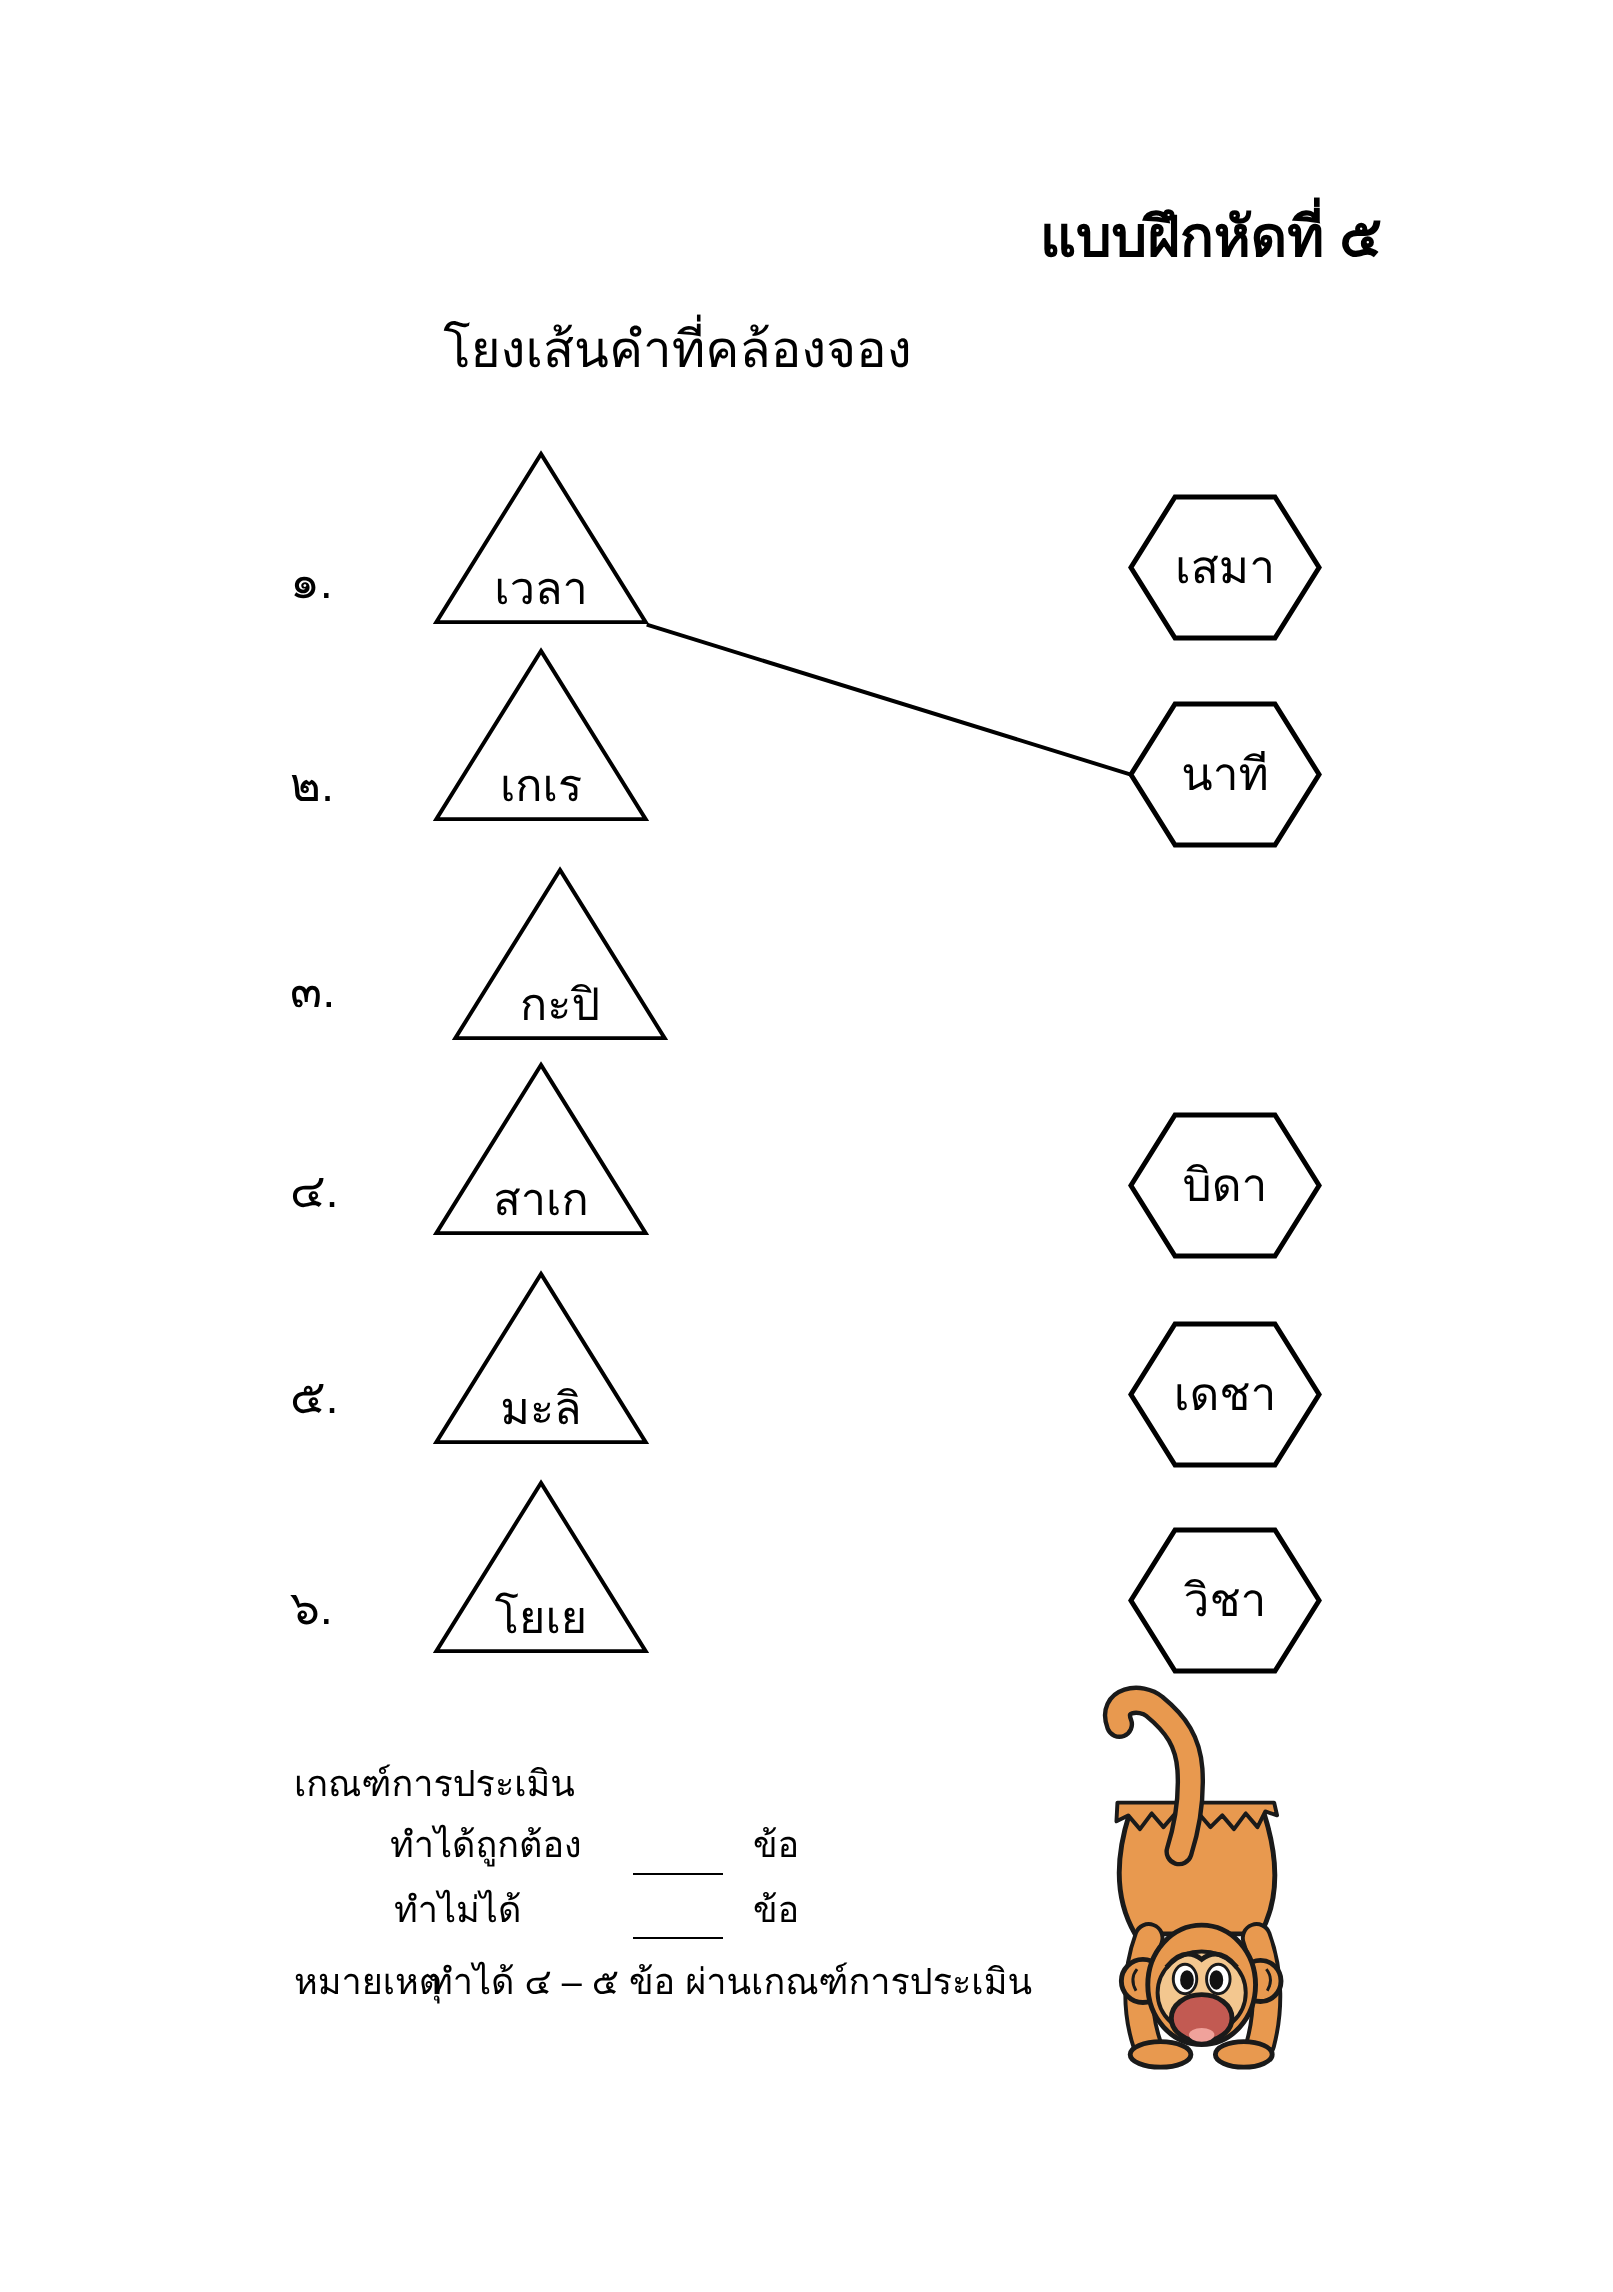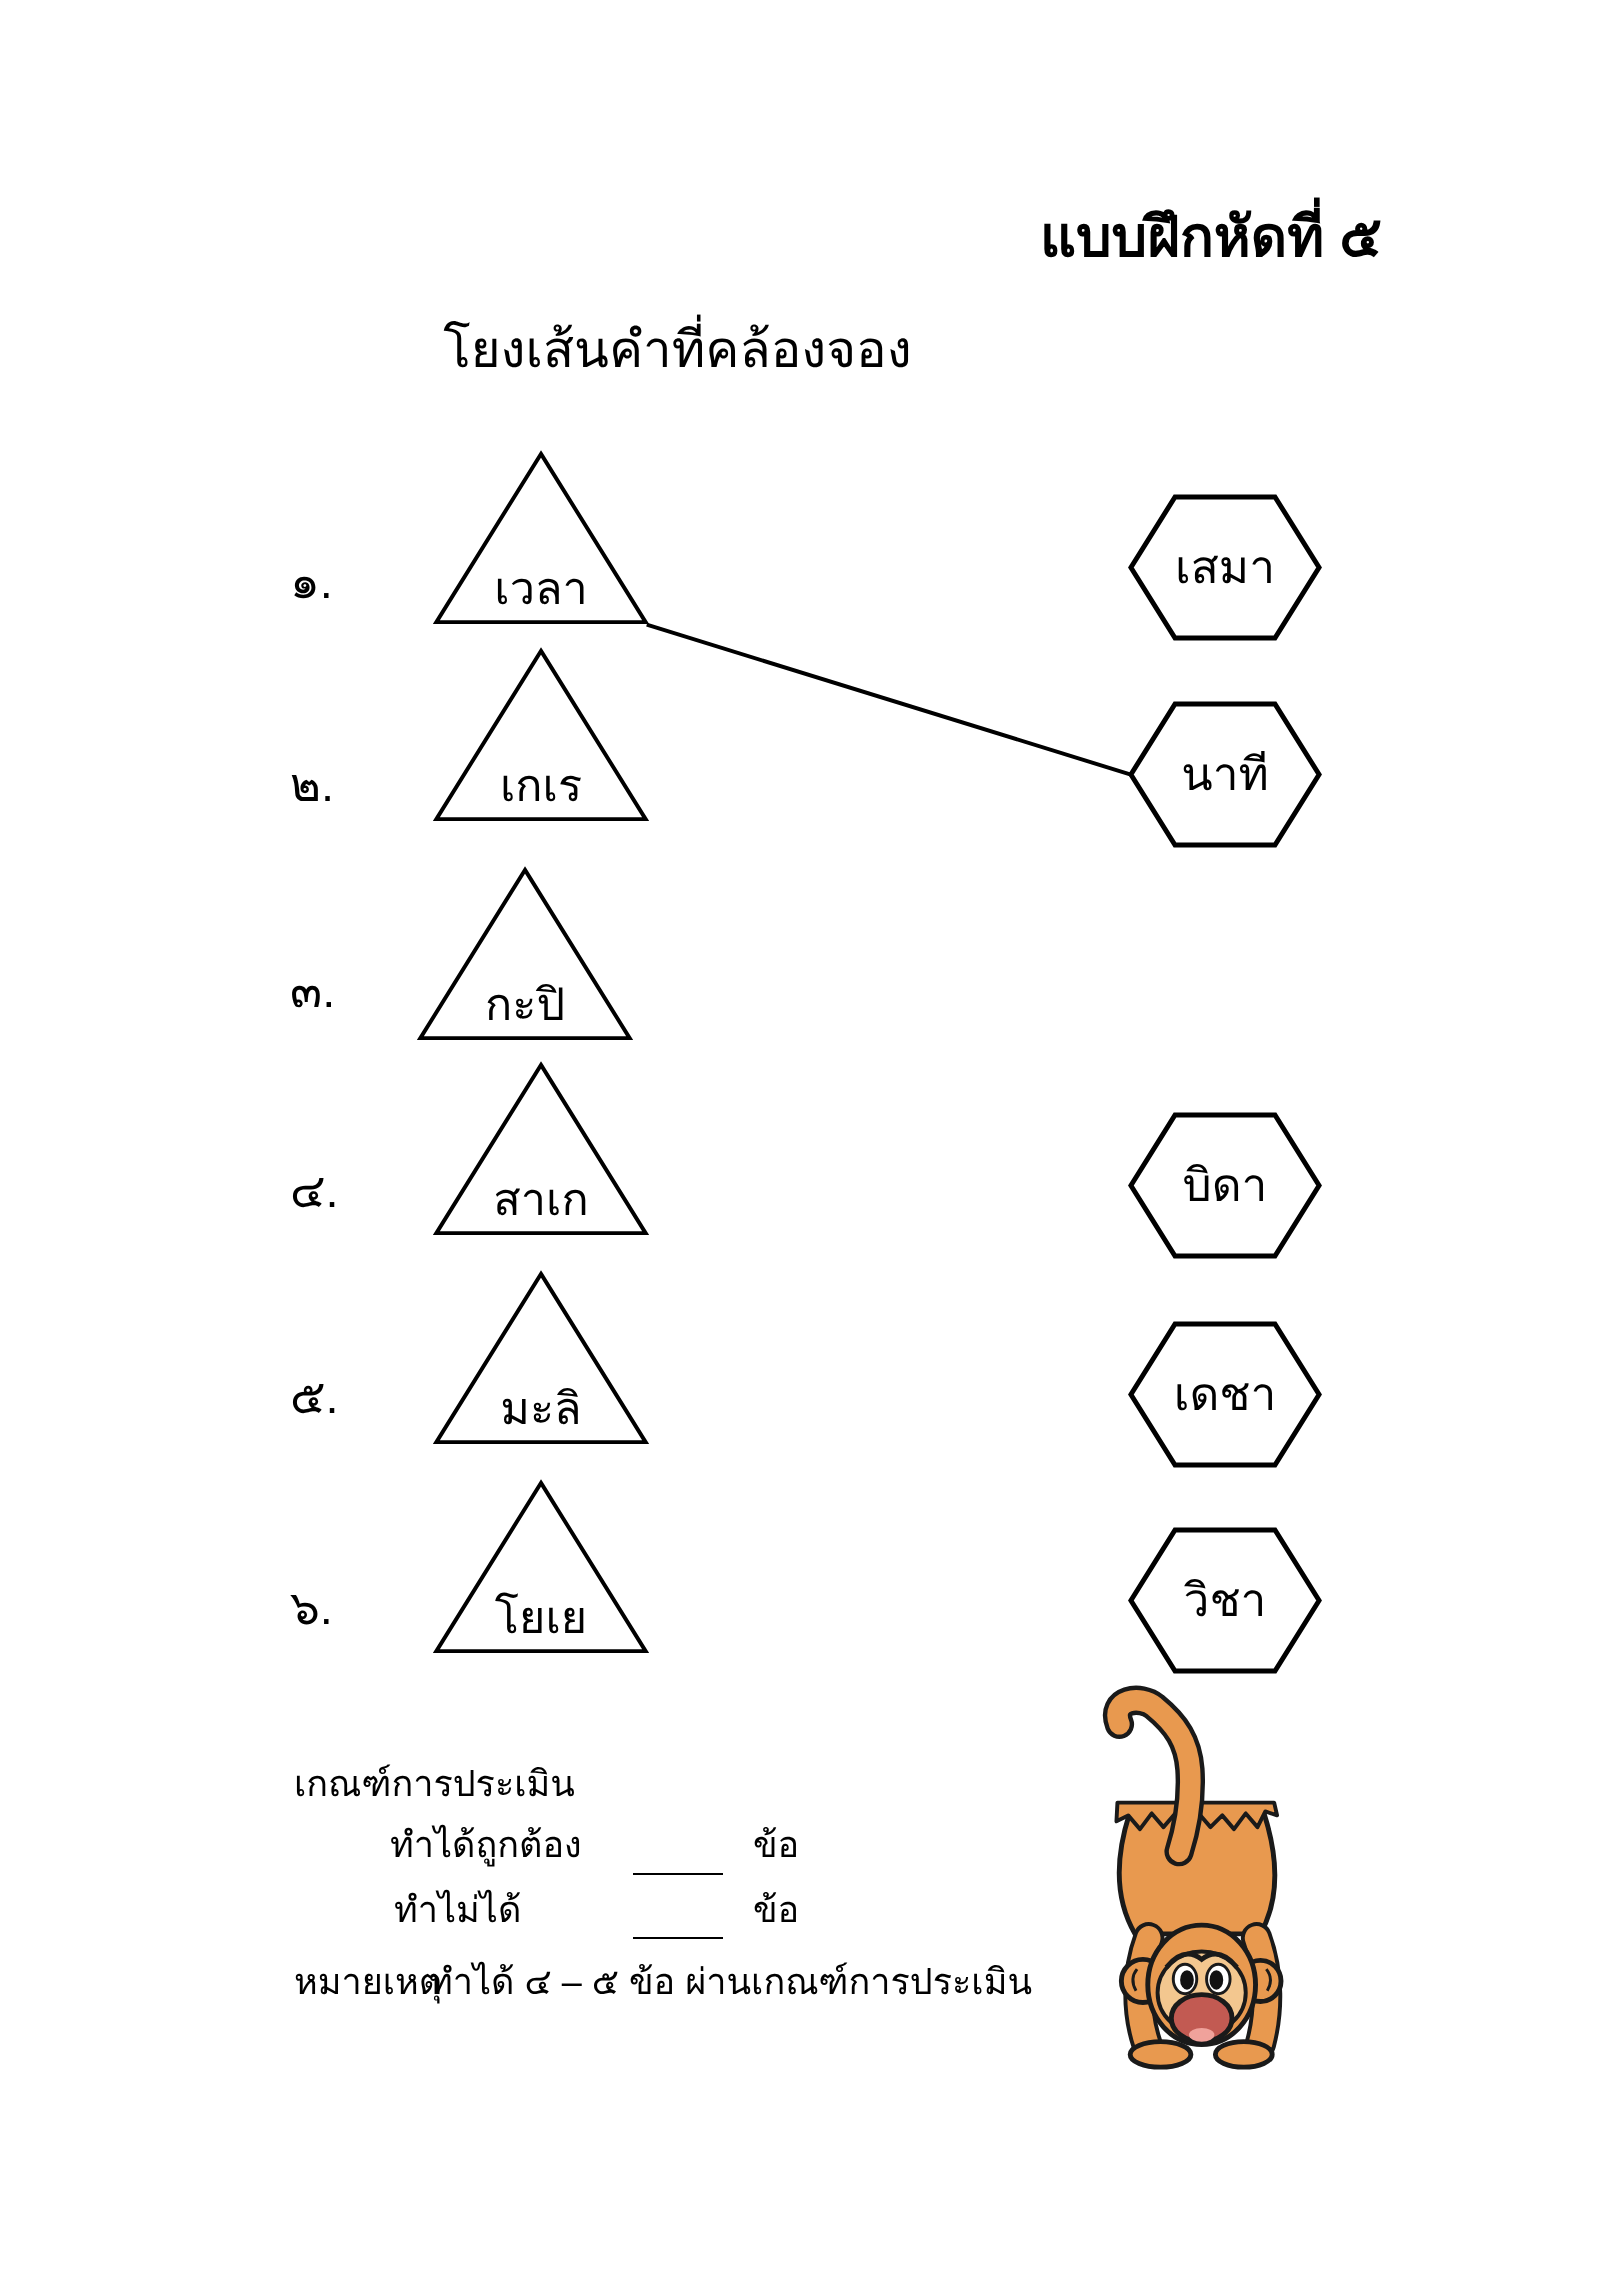--- a/index.html
+++ b/index.html
@@ -52,21 +52,21 @@
         <polygon points="112,5 219,177 5,177"></polygon>
       </svg>
     <span class="word">เวลา</span>
   </div>
   <div class="tri" style="left:431px;top:646px">
     <svg class="shape" width="220" height="178" viewBox="0 0 224 182">
         <polygon points="112,5 219,177 5,177"></polygon>
       </svg>
     <span class="word">เกเร</span>
   </div>
-  <div class="tri" style="left:415px;top:865px">
+  <div class="tri" style="left:450px;top:865px">
     <svg class="shape" width="220" height="178" viewBox="0 0 224 182">
         <polygon points="112,5 219,177 5,177"></polygon>
       </svg>
     <span class="word">กะปิ</span>
   </div>
   <div class="tri" style="left:431px;top:1060px">
     <svg class="shape" width="220" height="178" viewBox="0 0 224 182">
         <polygon points="112,5 219,177 5,177"></polygon>
       </svg>
     <span class="word">สาเก</span>

